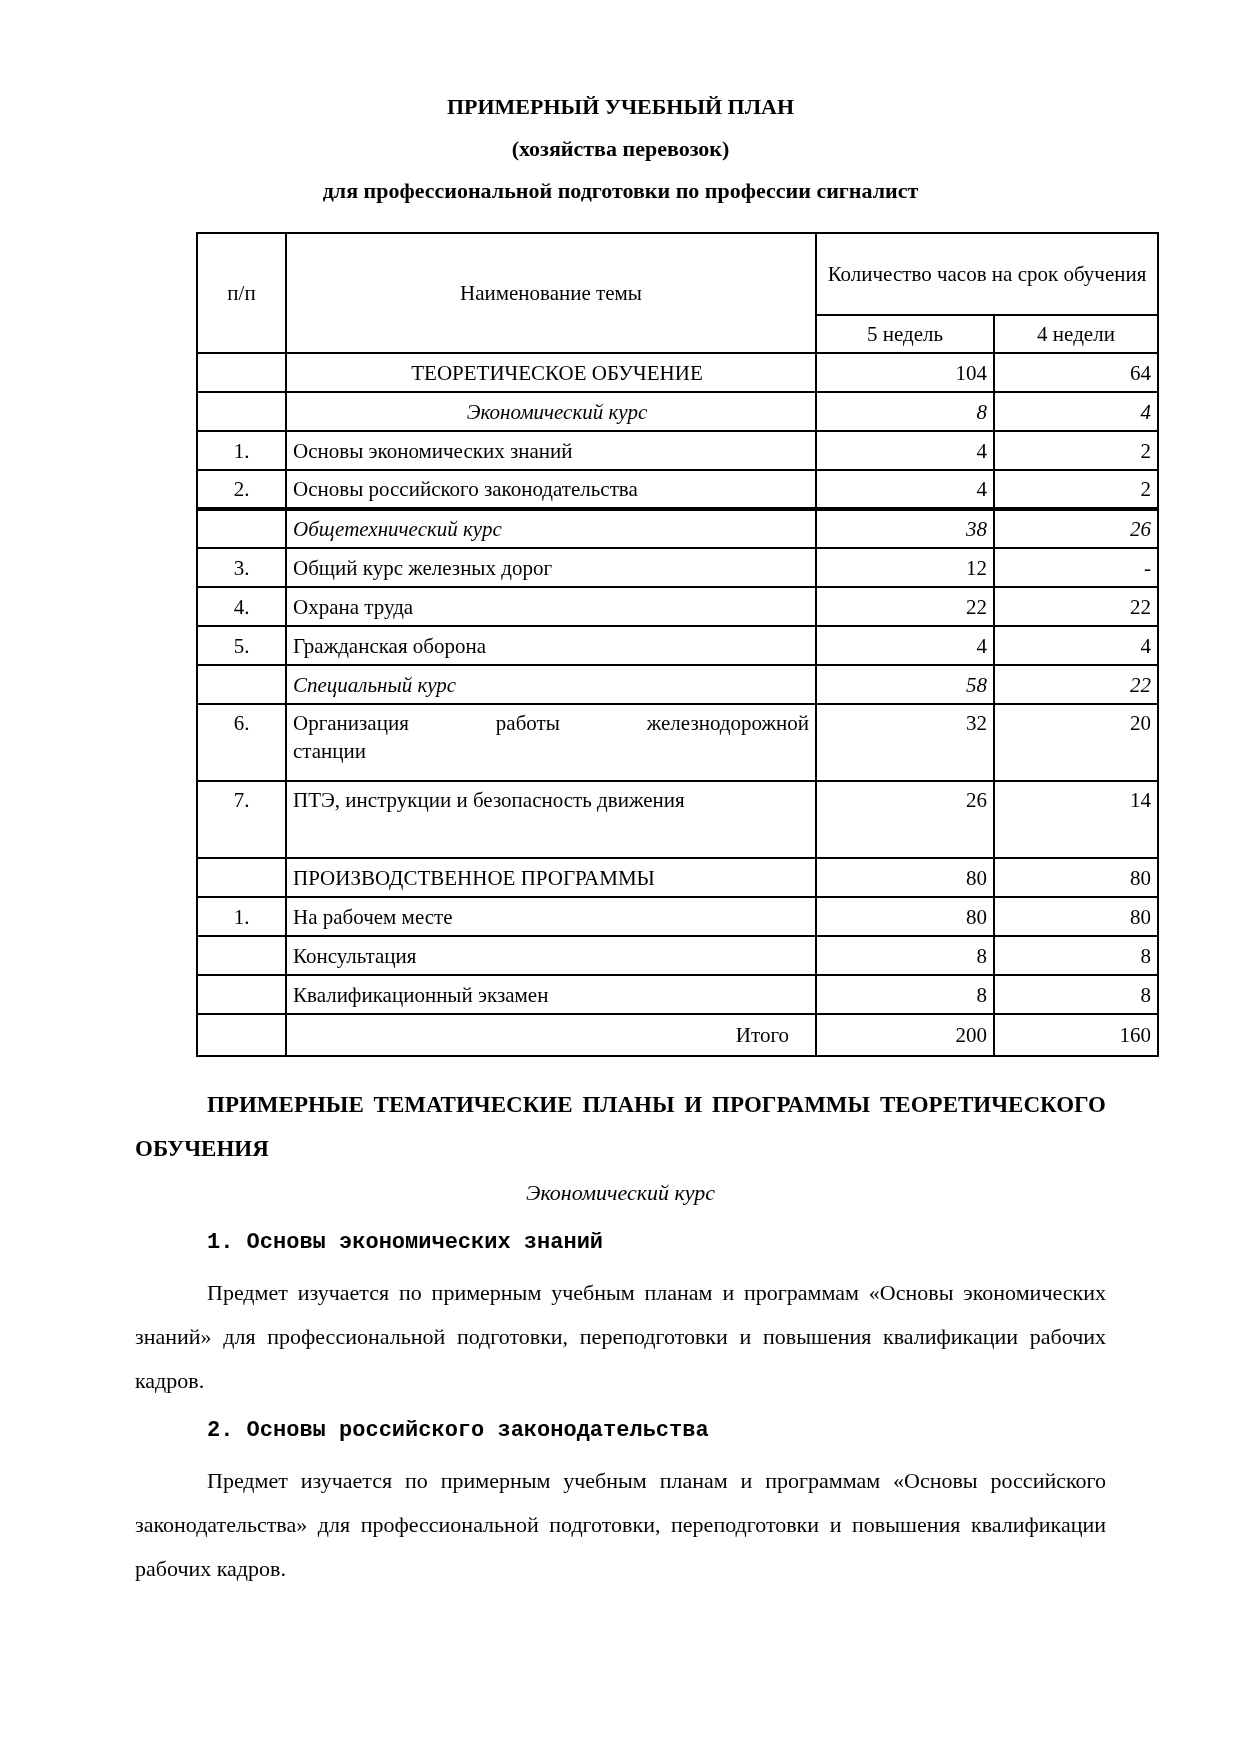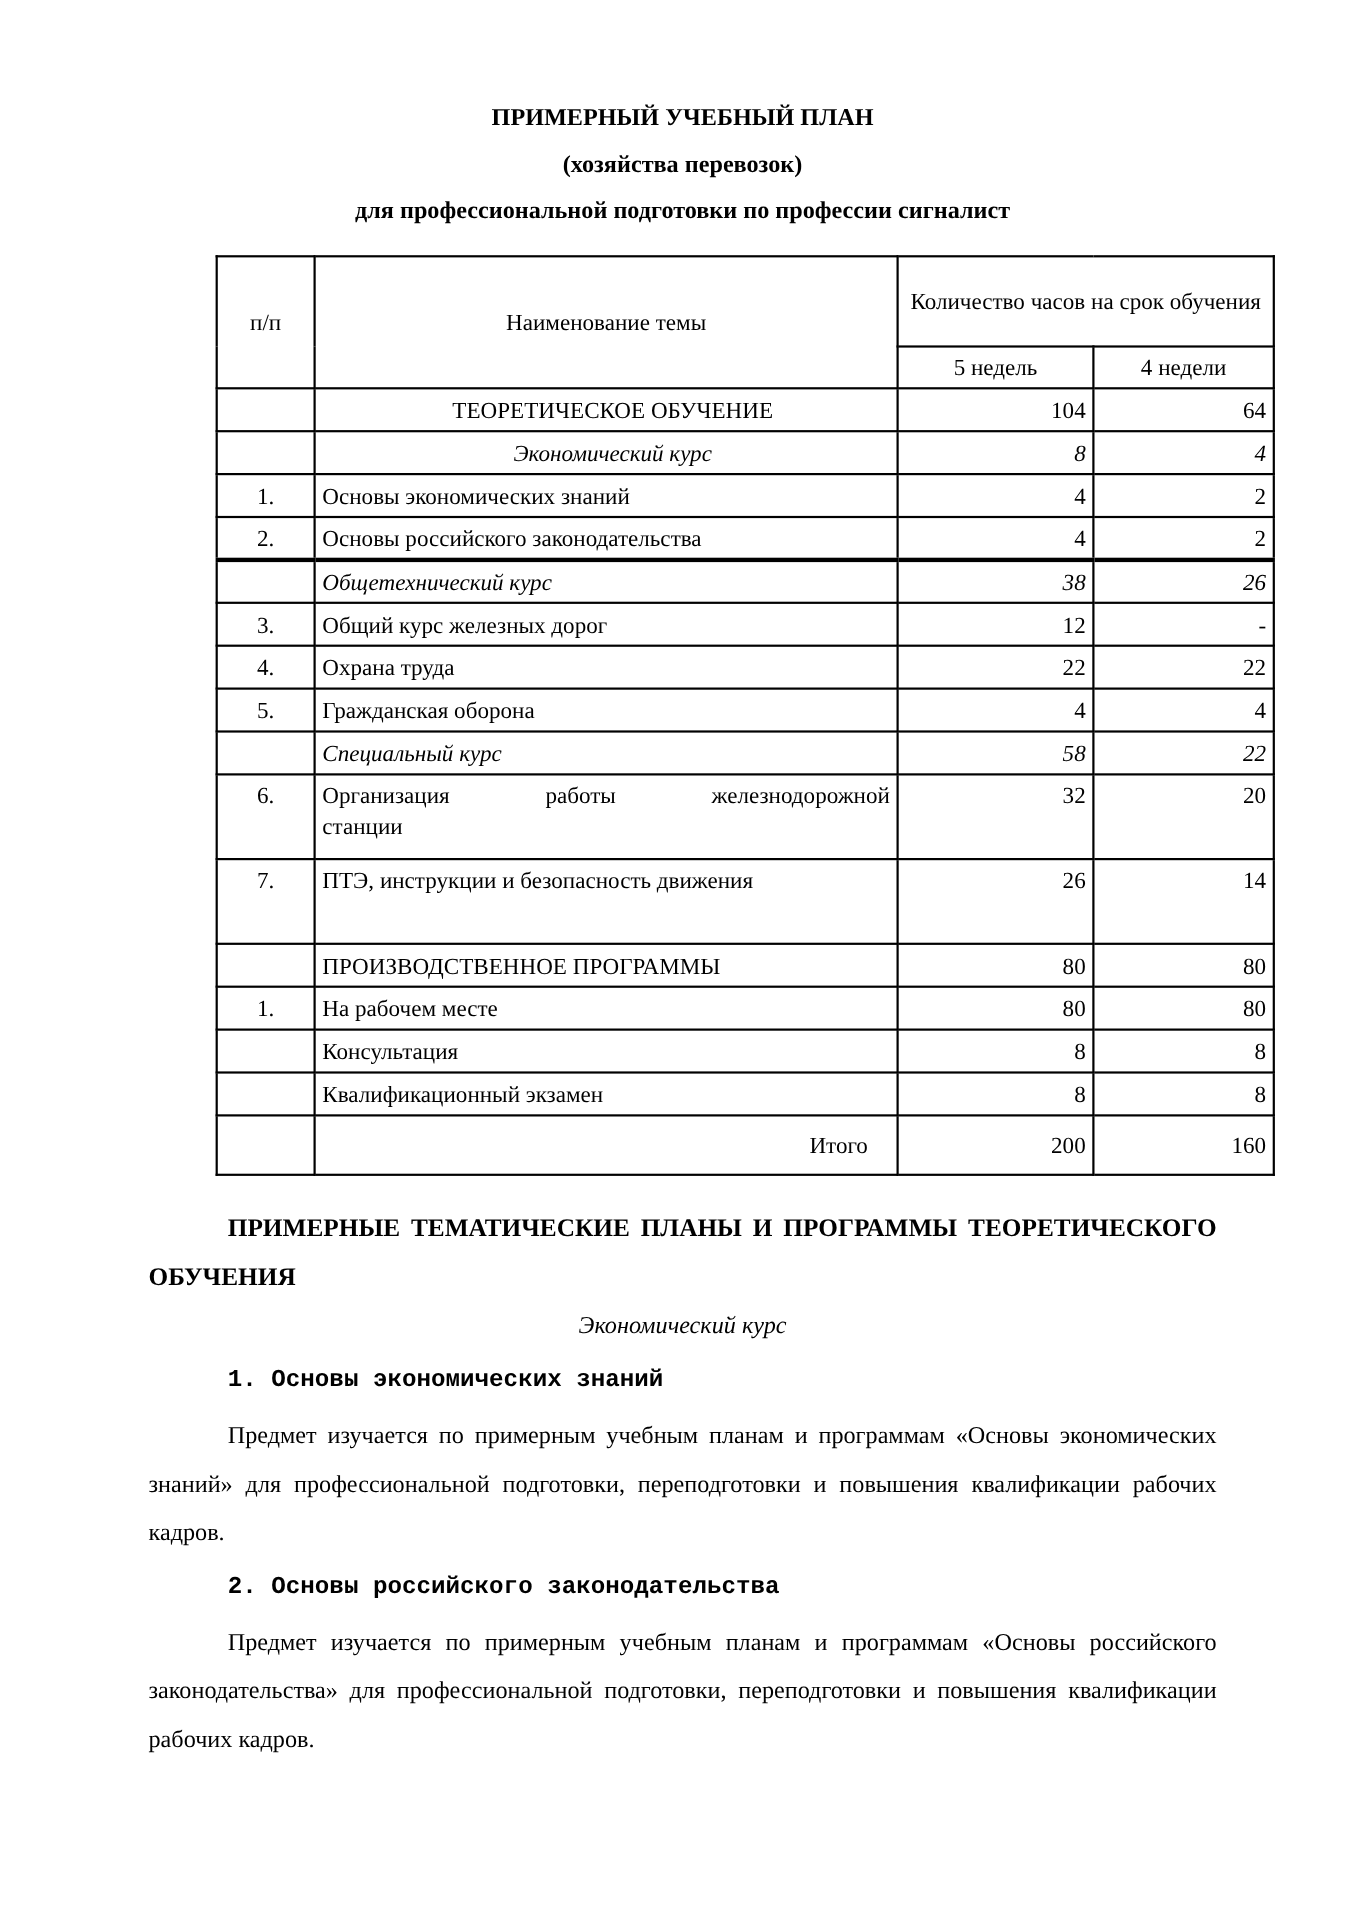--- a/index.html
+++ b/index.html
@@ -50,21 +50,21 @@
   }
   tr.hdr-1 { height: 82px; }
   tr.hdr-2 { height: 38px; }
   table.curriculum th {
     text-align: center;
     line-height: 32px;
   }
   tr.body-row { height: 39px; }
   tr.tall-row { height: 77px; }
   tr.tall-row td { vertical-align: top; padding-top: 4px; }
-  tr.total-row { height: 54px; }
+  tr.total-row { height: 42px; }
   td.num { text-align: center; }
   td.val { text-align: right; }
   td.topic { text-align: left; padding-left: 18px; padding-right: 12px; }
   td.topic.center { text-align: center; padding-left: 18px; }
   td.topic.right  { text-align: right; padding-right: 26px; }
   .bold { font-weight: bold; }
   .ital { font-style: italic; }
   td.pre {
     white-space: pre-line;
     text-align: justify;

